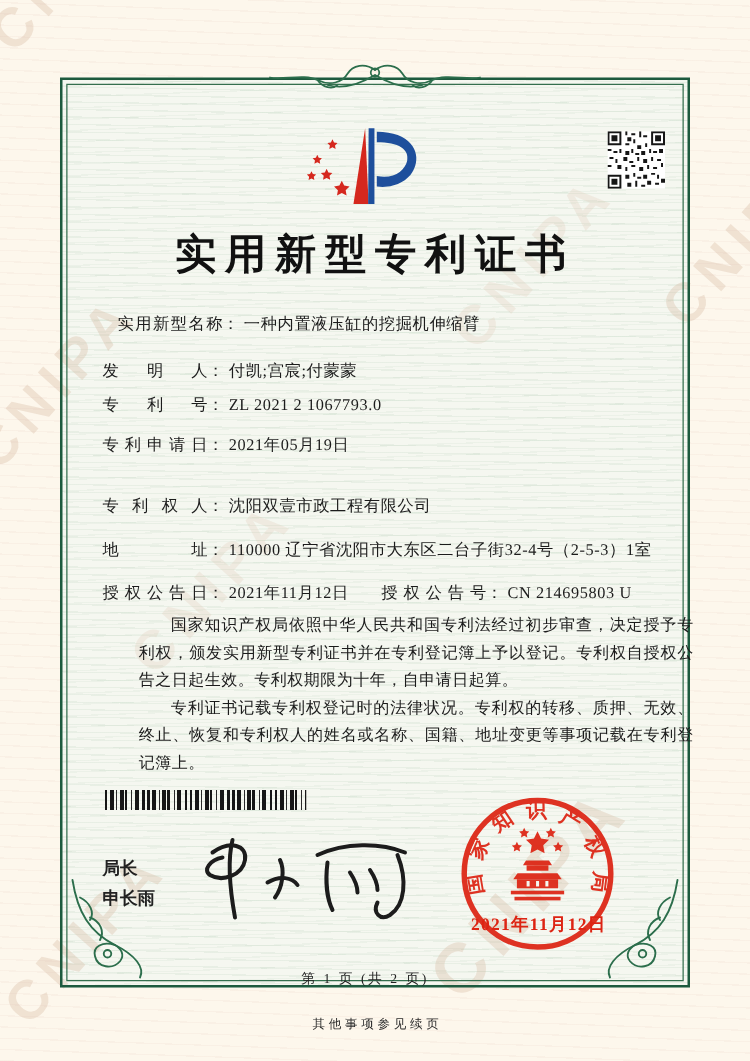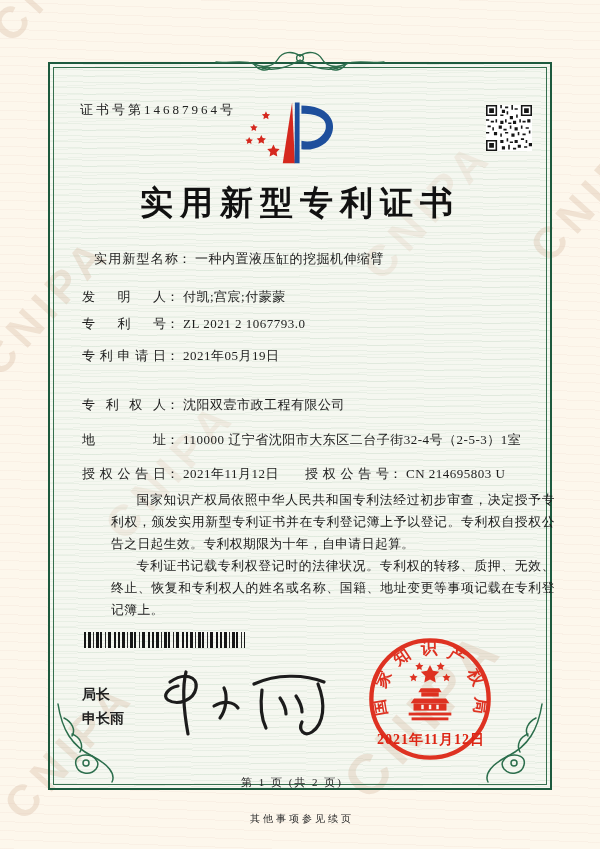--- a/index.html
+++ b/index.html
@@ -128,21 +128,20 @@
       <path d="M66,4 C62,30 52,46 32,56 C16,64 8,74 12,82"></path>
       <path d="M32,56 C42,53 50,57 48,65 C46,74 34,76 28,69 C24,64 27,59 32,56"></path>
       <path d="M52,34 C44,37 40,45 44,52"></path>
       <path d="M60,18 C52,22 48,30 52,36"></path>
       <circle cx="38" cy="63" r="3"></circle>
     </g>
   </svg>
 
   <div class="content">
 
-    <div class="cert-no">证书号第14687964号</div>
 
     <svg class="qr" viewBox="0 0 29 29">
       <rect width="29" height="29" fill="#fff"></rect>
       <path fill="#161616" d="M0,0h7v7h-7z M22,0h7v7h-7z M0,22h7v7h-7z"></path>
       <path fill="#fff" d="M1,1h5v5h-5z M23,1h5v5h-5z M1,23h5v5h-5z"></path>
       <path fill="#161616" d="M2,2h3v3h-3z M24,2h3v3h-3z M2,24h3v3h-3z"></path>
       <path fill="#161616" d="M9,0h1v2h-1z M12,1h2v1h-2z M10,3h2v2h-2z M13,4h1v2h-1z M16,0h1v3h-1z M18,2h2v1h-2z M9,6h2v1h-2z M15,7h2v2h-2z M19,6h1v2h-1z M0,9h2v1h-2z M3,10h2v1h-2z M6,9h1v2h-1z M9,10h2v2h-2z M12,9h1v2h-1z M14,11h2v1h-2z M17,10h2v2h-2z M21,9h1v2h-1z M23,10h2v1h-2z M26,9h2v2h-2z M1,13h2v1h-2z M4,14h1v2h-1z M8,13h2v2h-2z M11,15h2v1h-2z M15,13h1v2h-1z M18,14h2v2h-2z M22,13h1v2h-1z M25,14h2v1h-2z M27,16h1v2h-1z M0,17h2v1h-2z M5,17h2v2h-2z M9,18h1v2h-1z M12,17h2v1h-2z M16,18h2v2h-2z M20,17h1v2h-1z M23,18h2v1h-2z M9,22h2v2h-2z M13,21h1v2h-1z M15,23h2v1h-2z M18,22h2v2h-2z M22,21h2v1h-2z M25,22h1v2h-1z M27,24h2v2h-2z M10,26h2v2h-2z M14,25h1v3h-1z M17,27h2v1h-2z M20,25h2v2h-2z M24,26h2v1h-2z"></path>
     </svg>
 
     <svg class="logo" viewBox="0 0 120 90">

